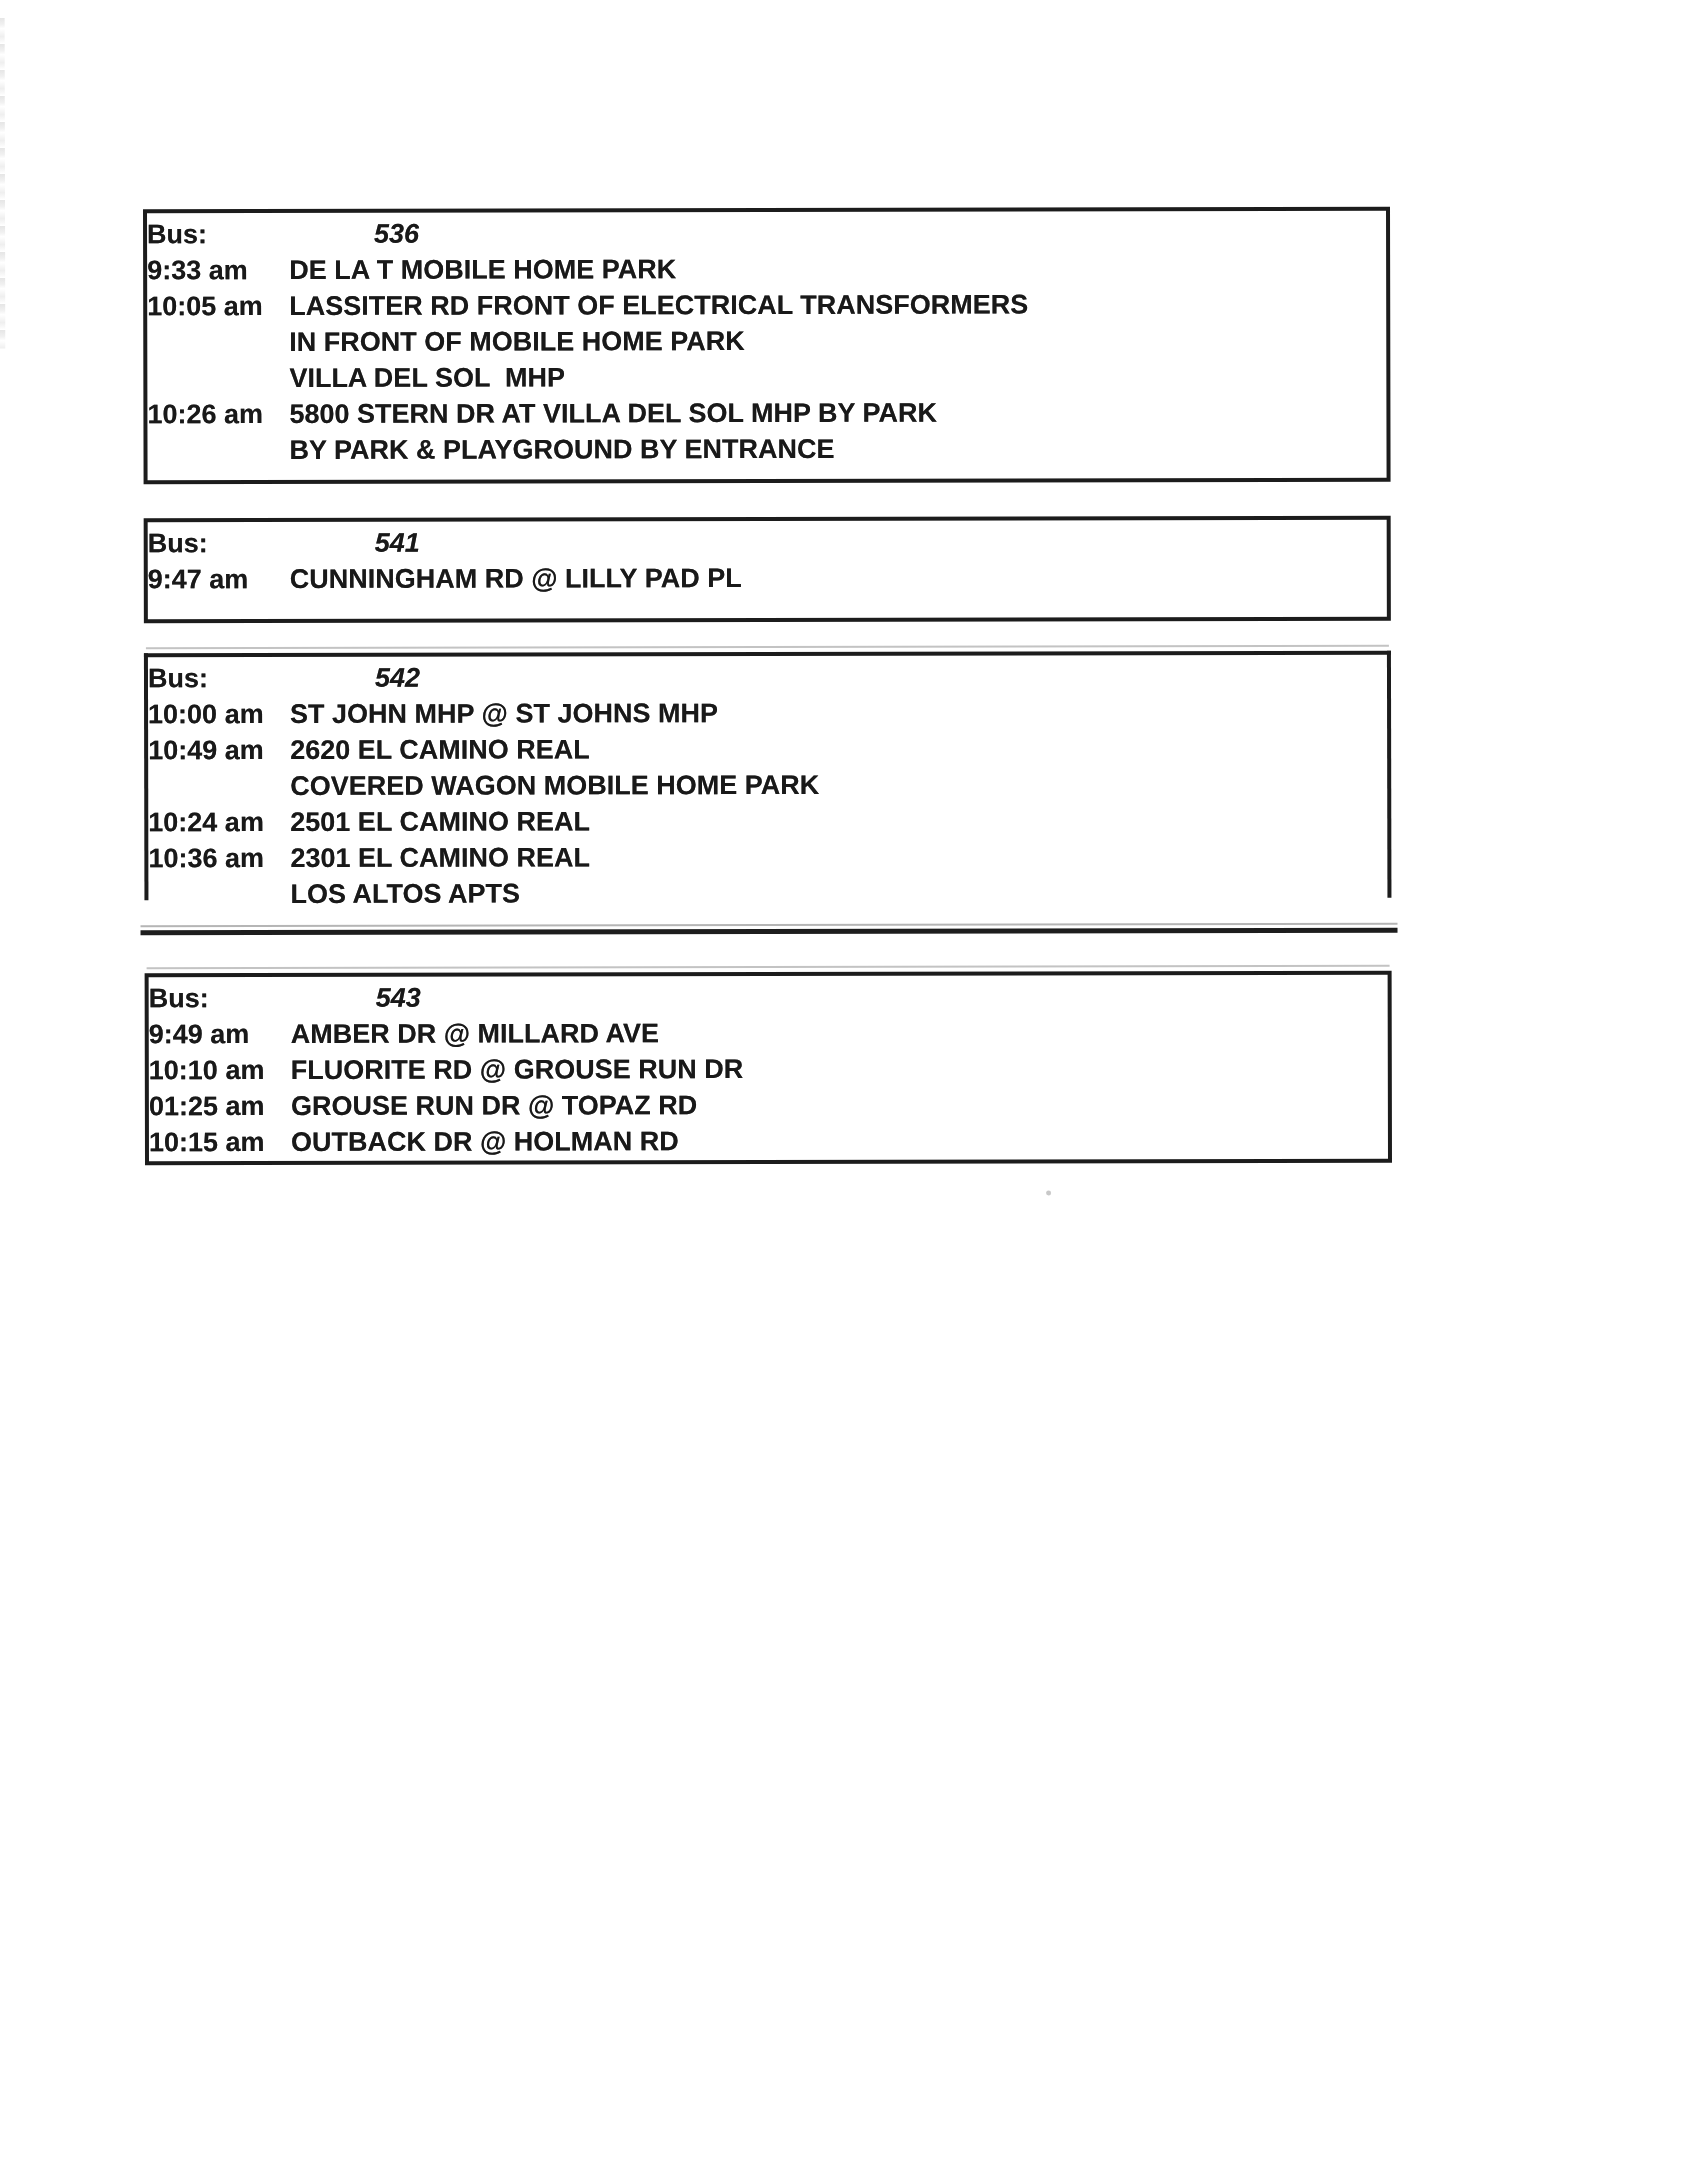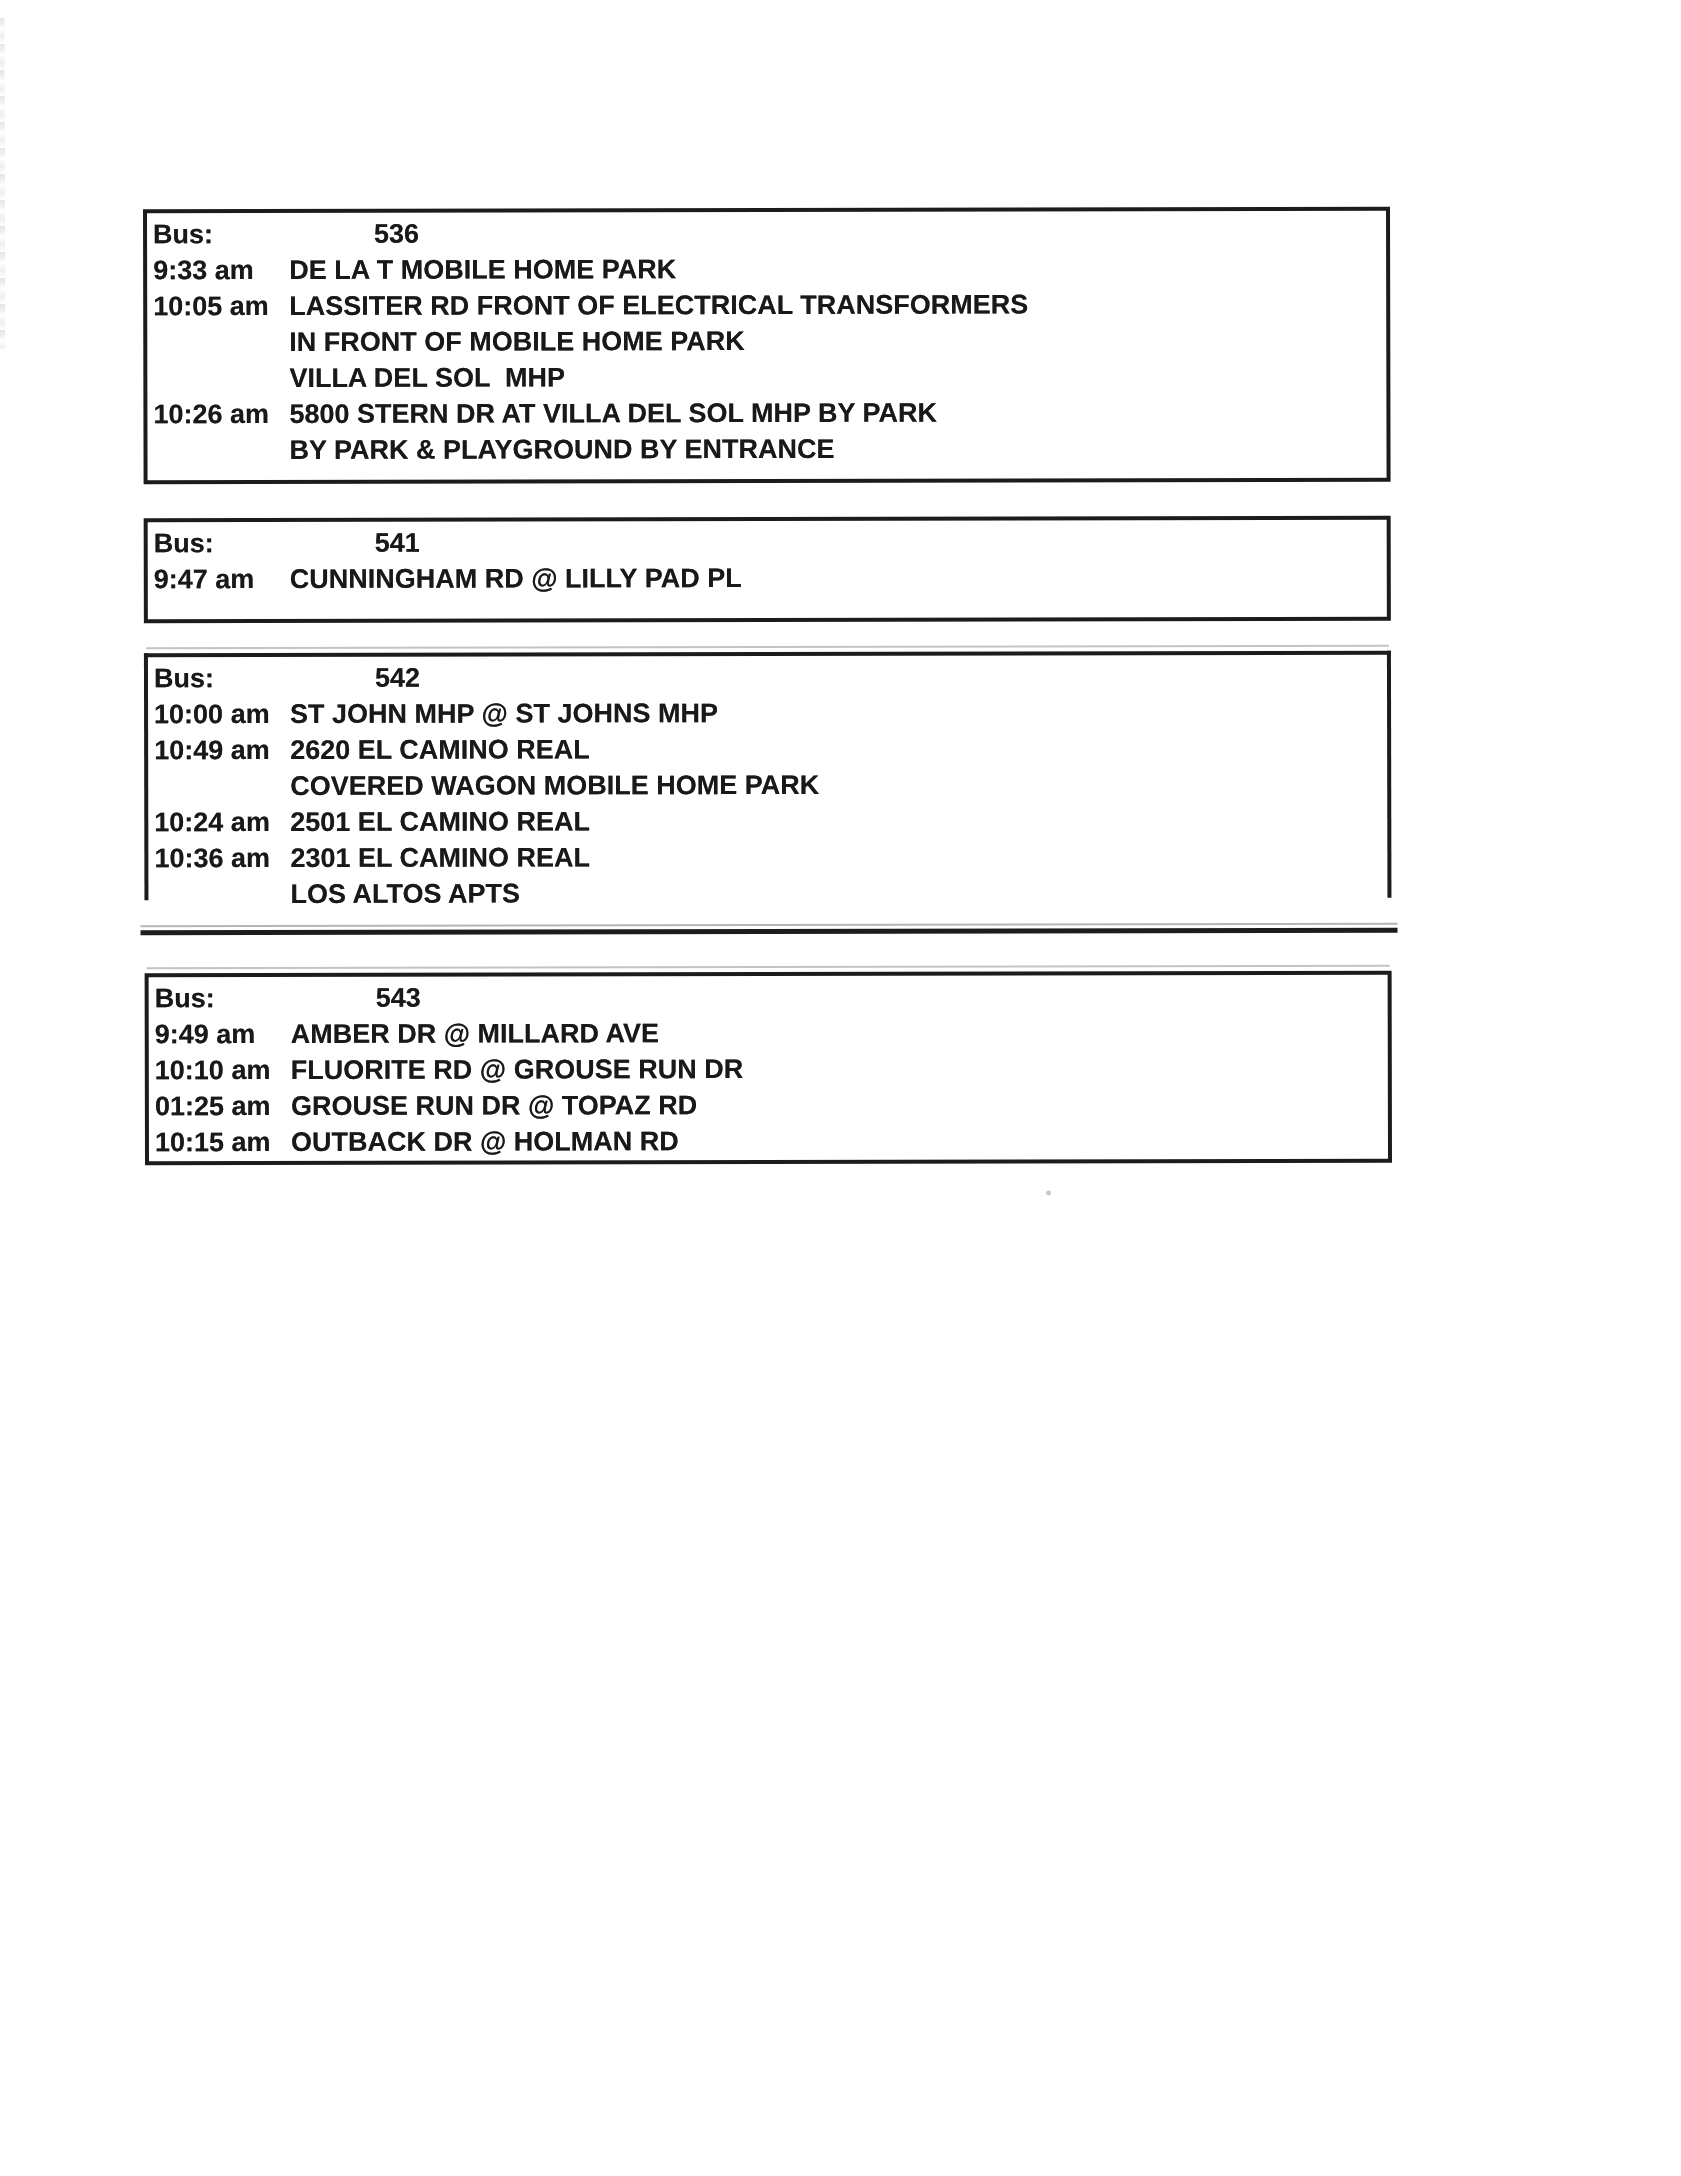--- a/index.html
+++ b/index.html
@@ -49,32 +49,33 @@
     background: #c3c3c3;
   }
   .row {
     display: flex;
     position: relative;
     height: 36px;
     white-space: pre;
   }
   .t {
     flex: 0 0 140px;
-    padding-left: 6px;
+    padding-left: 0;
     box-sizing: border-box;
   }
   .l {
     flex: 1 1 auto;
     padding-left: 2px;
     white-space: pre;
   }
   .bus-num {
     position: absolute;
     left: 227px;
     top: 0;
+    font-style: italic;
   }
   .scan-rule {
     position: absolute;
     left: 140px;
     top: 924px;
     width: 1257px;
     height: 0;
     border-top: 2px solid #b5b5b5;
   }
   .scan-rule::after {

